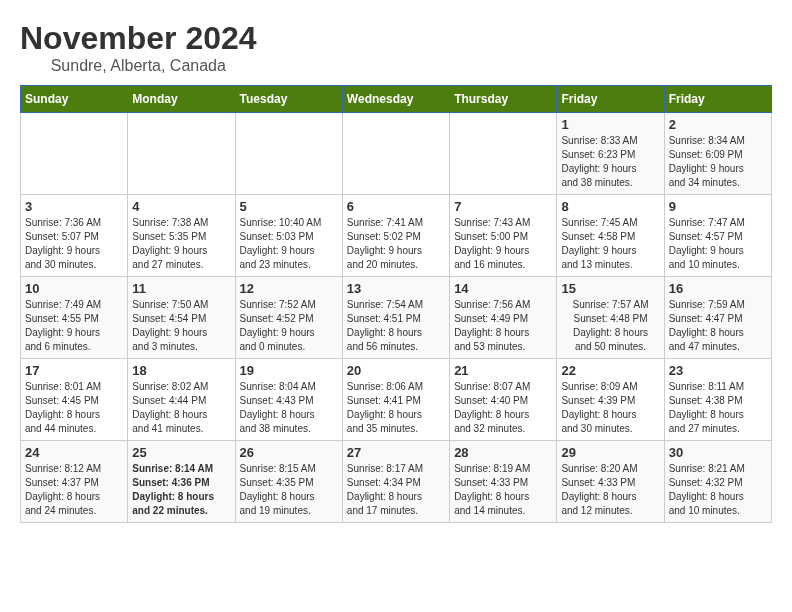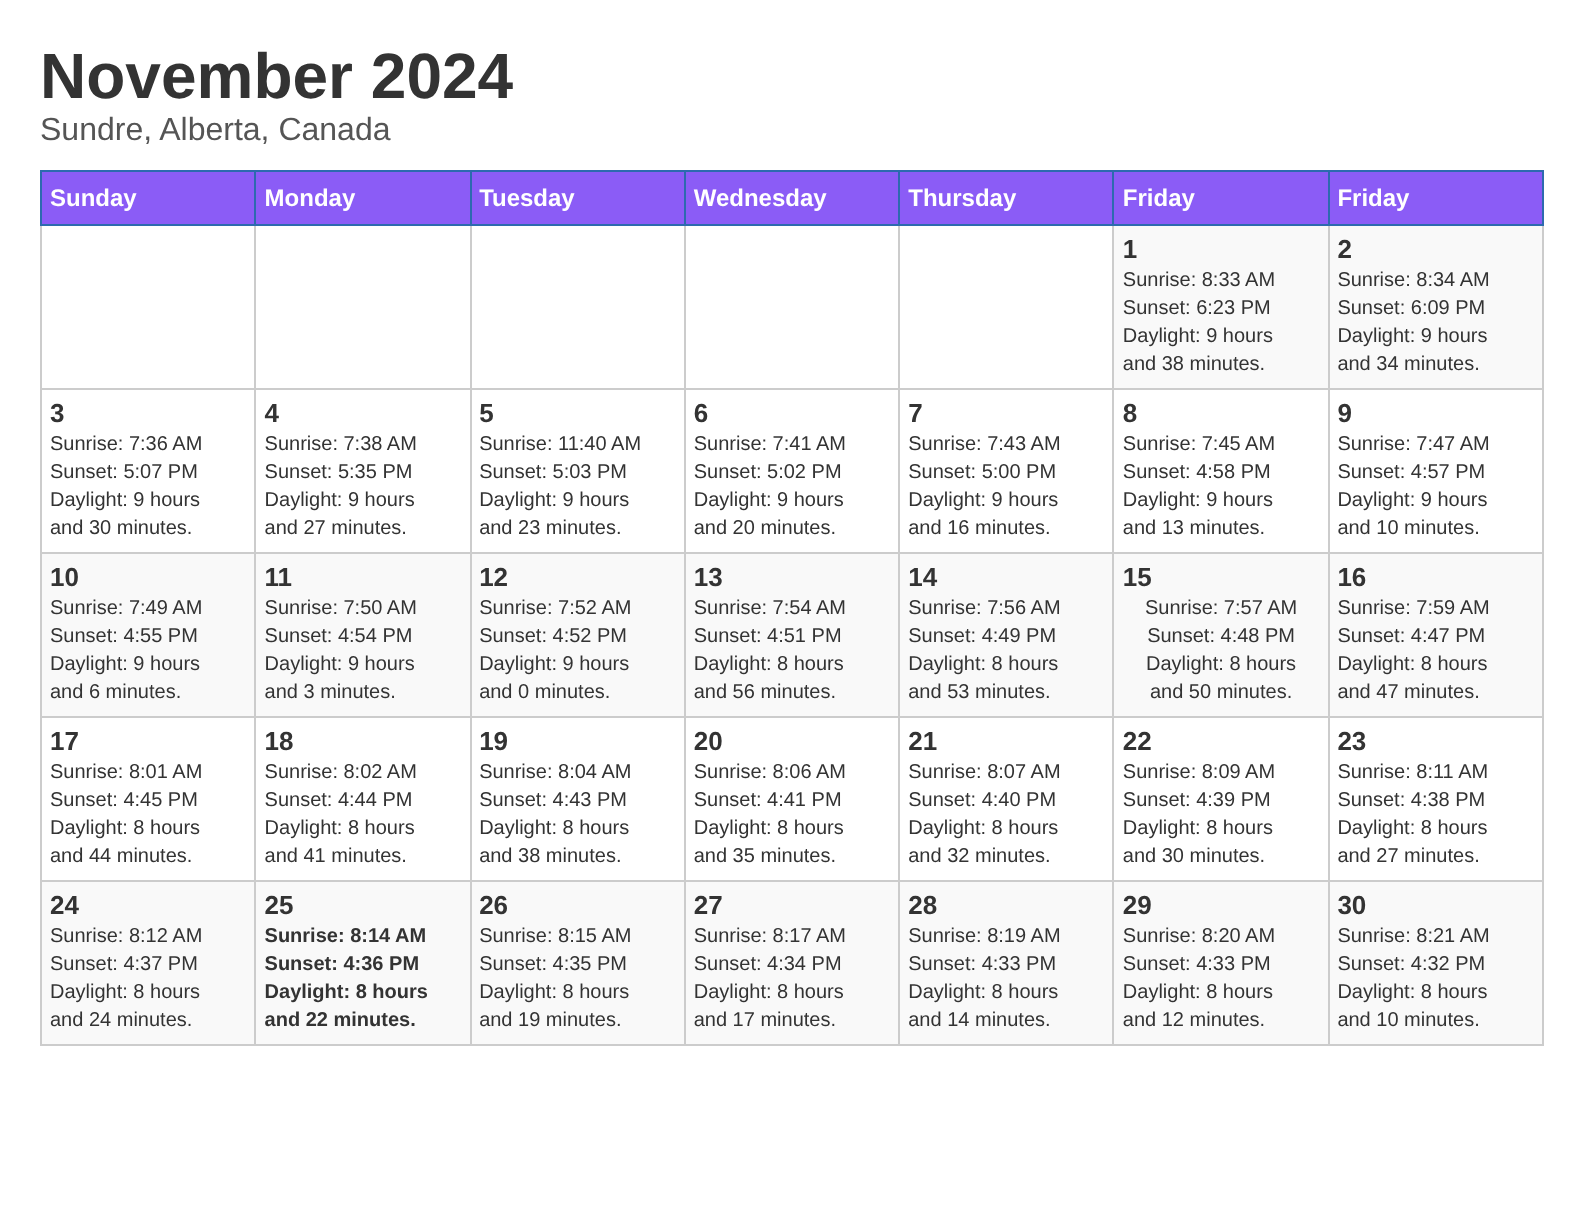--- a/index.html
+++ b/index.html
@@ -26,38 +26,38 @@
       font-weight: bold;
       line-height: 1.1;
     }
     .logo-general { color: #333; }
     .logo-blue { color: #3a7abf; }
     .logo-icon {
       width: 28px;
       height: 28px;
     }
     .title-area {
-      text-align: left;
+      text-align: center;
     }
     .month-title {
       font-size: 32px;
       font-weight: bold;
       color: #333;
     }
     .subtitle {
       font-size: 16px;
       color: #555;
     }
     table {
       width: 100%;
       border-collapse: collapse;
       font-size: 11px;
     }
     thead tr th {
-      background-color: #8b5cf6;
+      background-color: #4d7c0f;
       color: #fff;
       padding: 6px 4px;
       text-align: left;
       font-size: 12px;
       font-weight: bold;
       border: 1px solid #2d6aaf;
     }
     tbody tr td {
       border: 1px solid #ccc;
       vertical-align: top;
@@ -140,21 +140,21 @@
         </td>
         <td>
           <span class="day-num">4</span>
           <div class="day-info" style="white-space: pre-line;">Sunrise: 7:38 AM
 Sunset: 5:35 PM
 Daylight: 9 hours
 and 27 minutes.</div>
         </td>
         <td>
           <span class="day-num">5</span>
-          <div class="day-info" style="white-space: pre-line;">Sunrise: 11:40 AM
+          <div class="day-info" style="white-space: pre-line;">Sunrise: 10:40 AM
 Sunset: 5:03 PM
 Daylight: 9 hours
 and 23 minutes.</div>
         </td>
         <td>
           <span class="day-num">6</span>
           <div class="day-info" style="white-space: pre-line;">Sunrise: 7:41 AM
 Sunset: 5:02 PM
 Daylight: 9 hours
 and 20 minutes.</div>

